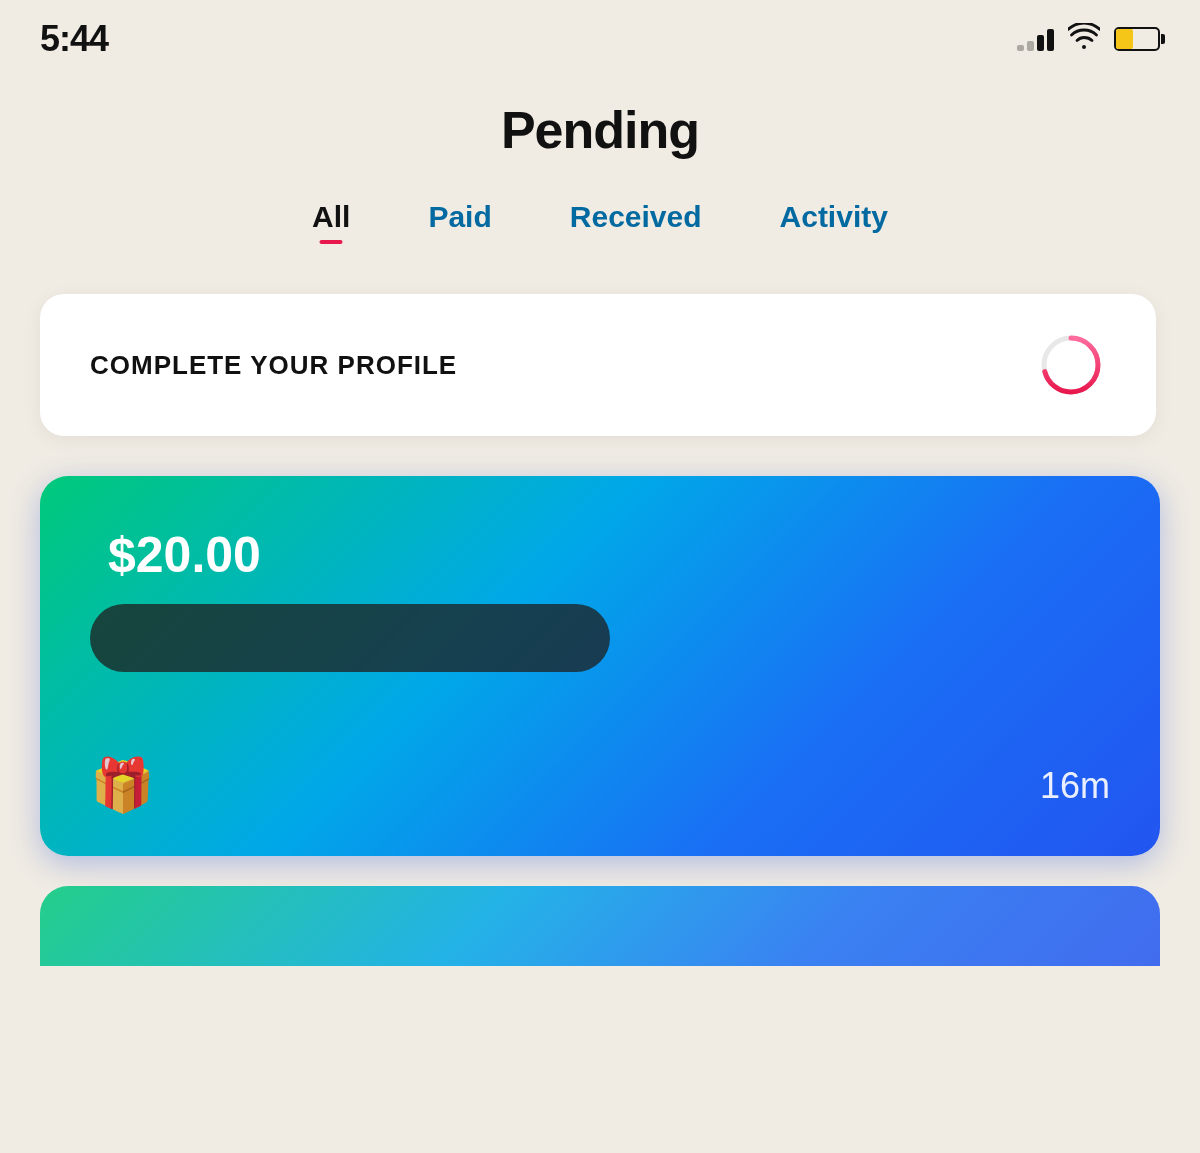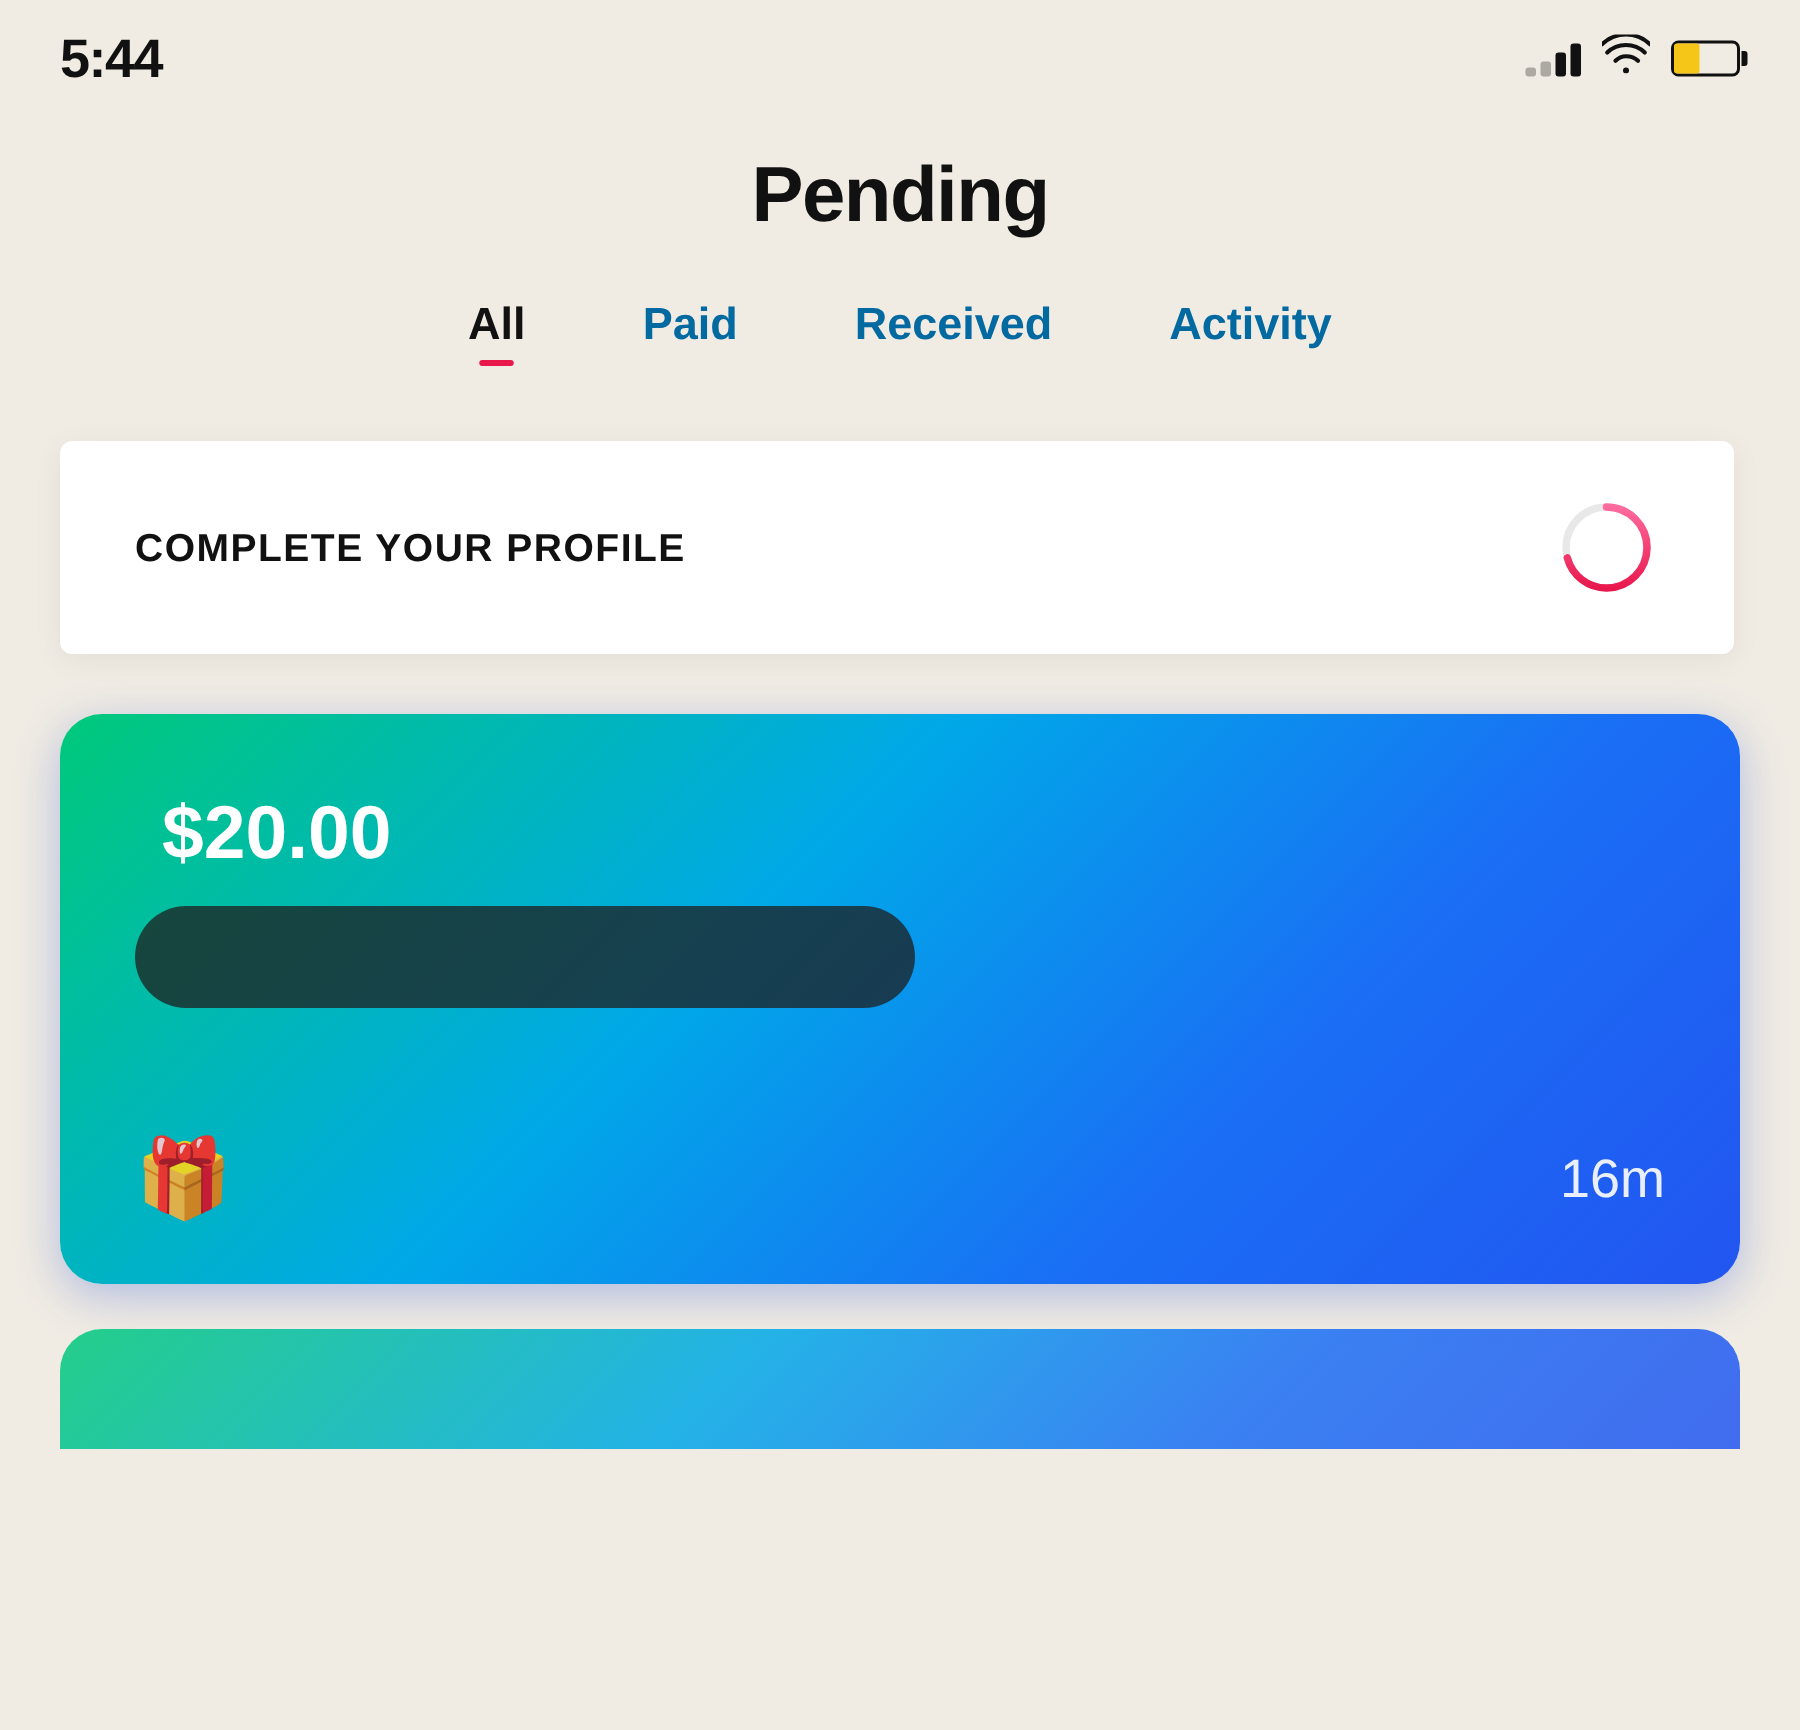--- a/index.html
+++ b/index.html
@@ -135,21 +135,21 @@
       transform: translateX(-50%);
       width: 60%;
       height: 4px;
       background: #e8184d;
       border-radius: 2px;
     }
 
     
     .complete-profile-card {
       background: #fff;
-      border-radius: 8px;
+      border-radius: 24px;
       margin: 0 44px 40px 40px;
       padding: 36px 50px;
       display: flex;
       align-items: center;
       justify-content: space-between;
       box-shadow: 0 4px 20px rgba(0,0,0,0.06);
       gap: 24px;
     }
 
     .complete-profile-text {

